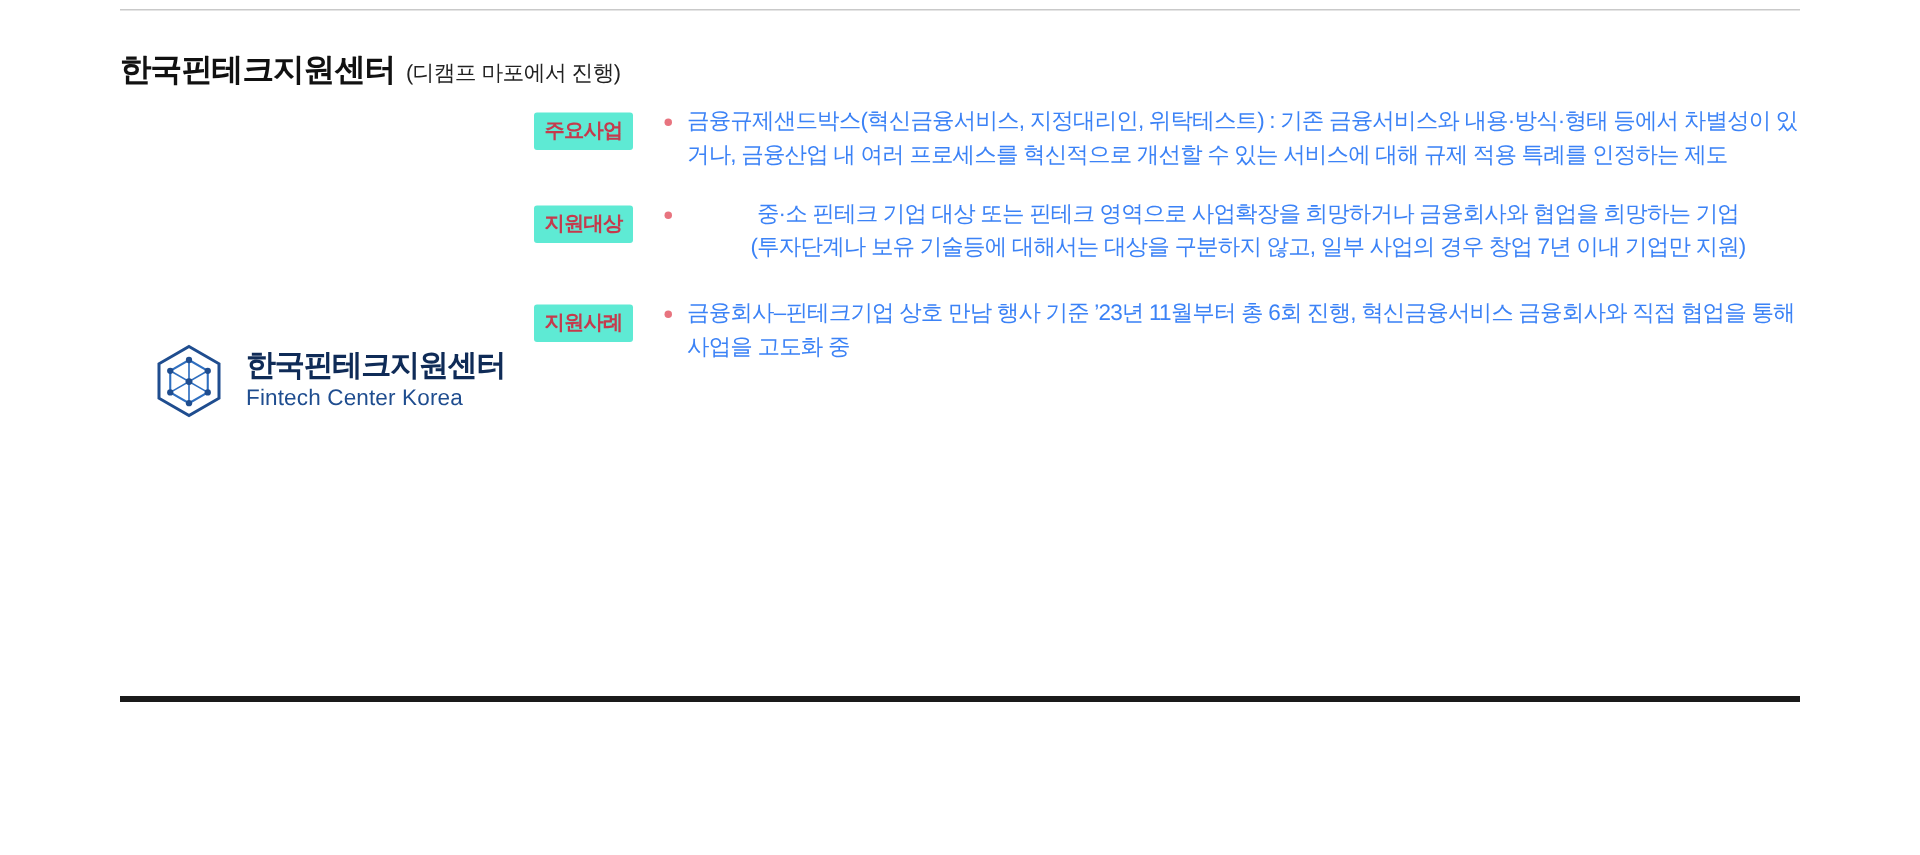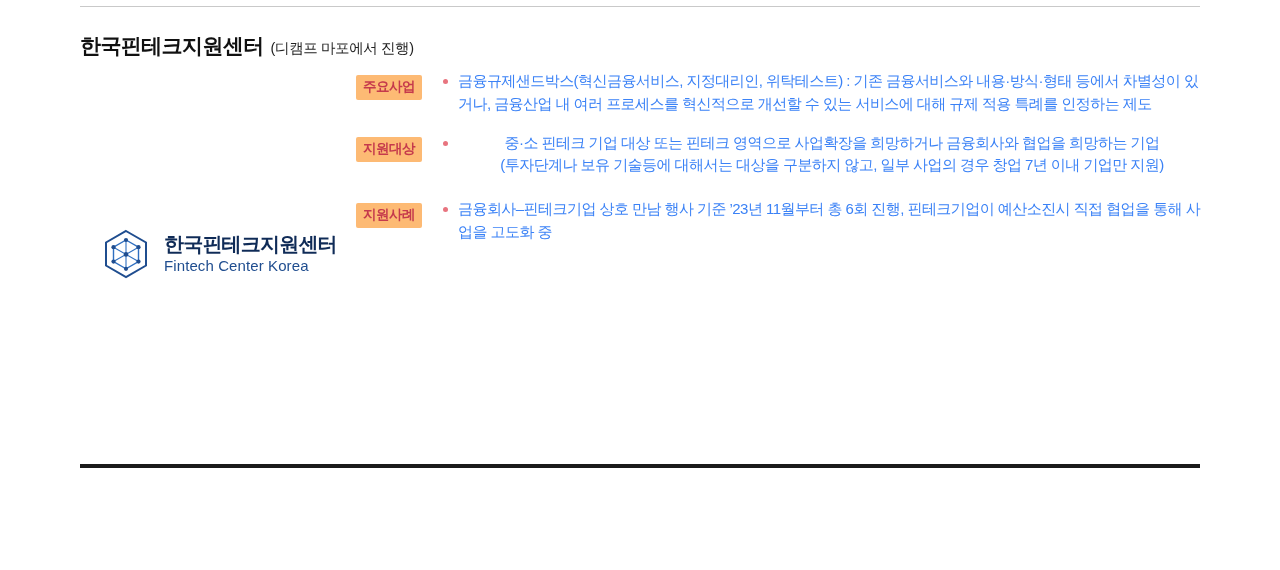--- a/index.html
+++ b/index.html
@@ -106,21 +106,21 @@
   .section.sec-main { margin-bottom: 16px; }
   .label-col {
     width: 66px;
     flex: 0 0 66px;
     display: flex;
     justify-content: flex-end;
     padding-top: 5px;
   }
   .tag {
     display: inline-block;
-    background: #fdba74;
+    background: #5eead4;
     color: #c53a4c;
     font-size: 13.5px;
     font-weight: bold;
     letter-spacing: -0.5px;
     padding: 3px 7px 4px 7px;
     border-radius: 2px;
     white-space: nowrap;
   }
   .body-col {
     flex: 1 1 auto;
@@ -231,21 +231,21 @@
         </ul>
       </div>
     </div>
 
     <div class="section sec-case">
       <div class="label-col">
         <span class="tag">지원사례</span>
       </div>
       <div class="body-col">
         <ul class="bullets">
-          <li>금융회사–핀테크기업 상호 만남 행사 기준 ’23년 11월부터 총 6회 진행, 핀테크기업이 예산소진시 직접 협업을 통해 사업을 고도화 중</li>
+          <li>금융회사–핀테크기업 상호 만남 행사 기준 ’23년 11월부터 총 6회 진행, 혁신금융서비스 금융회사와 직접 협업을 통해 사업을 고도화 중</li>
         </ul>
       </div>
     </div>
 
   </div>
 
   <div class="rule-bottom"></div>
 
 </div>
 

